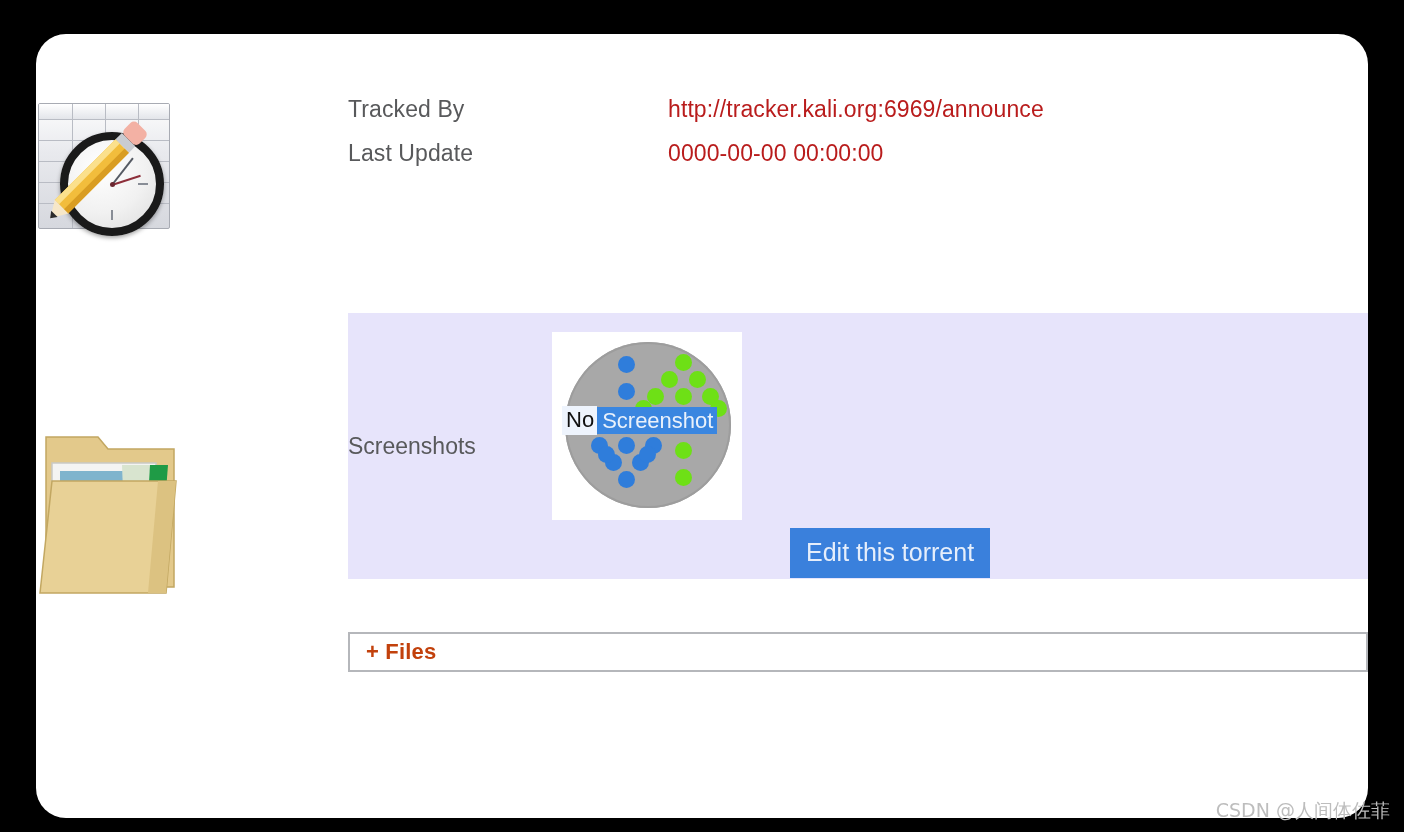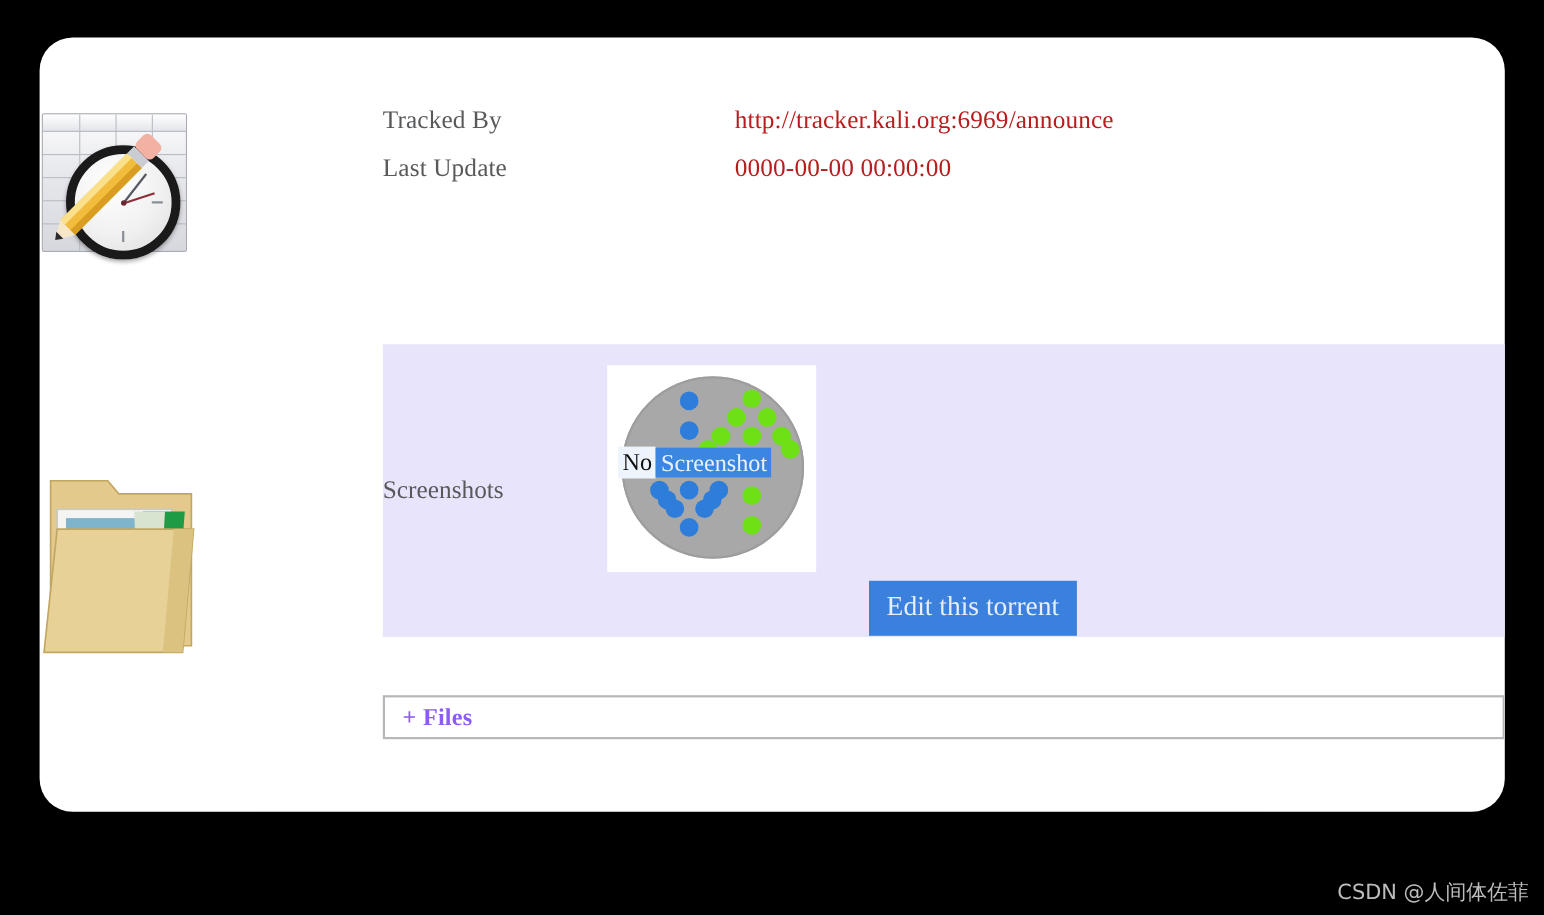--- a/index.html
+++ b/index.html
@@ -18,25 +18,24 @@
     height: 832px;
     background: #000000;
   }
 
   
   .card {
     position: absolute;
     left: 36px;
     top: 34px;
     width: 1332px;
-    height: 704px;
+    height: 784px;
     background: #ffffff;
     border-radius: 30px;
     overflow: hidden;
-    font-family: Liberation Serif, serif;
   }
 
   
   .icon-col {
     position: absolute;
     left: 0px;
     top: 0px;
     width: 312px;
     height: 760px;
   }
@@ -272,21 +271,21 @@
     border: 2px solid #b5b7bb;
     box-sizing: border-box;
     background: #ffffff;
     display: flex;
     align-items: center;
   }
   .files-link {
     margin-left: 16px;
     font-size: 22px;
     font-weight: bold;
-    color: #8b5cf6;
+    color: #c2410c;
     letter-spacing: .2px;
   }
 
   
   .watermark {
     position: absolute;
     right: 14px;
     bottom: 8px;
     font-size: 19px;
     color: #bdbdbd;

